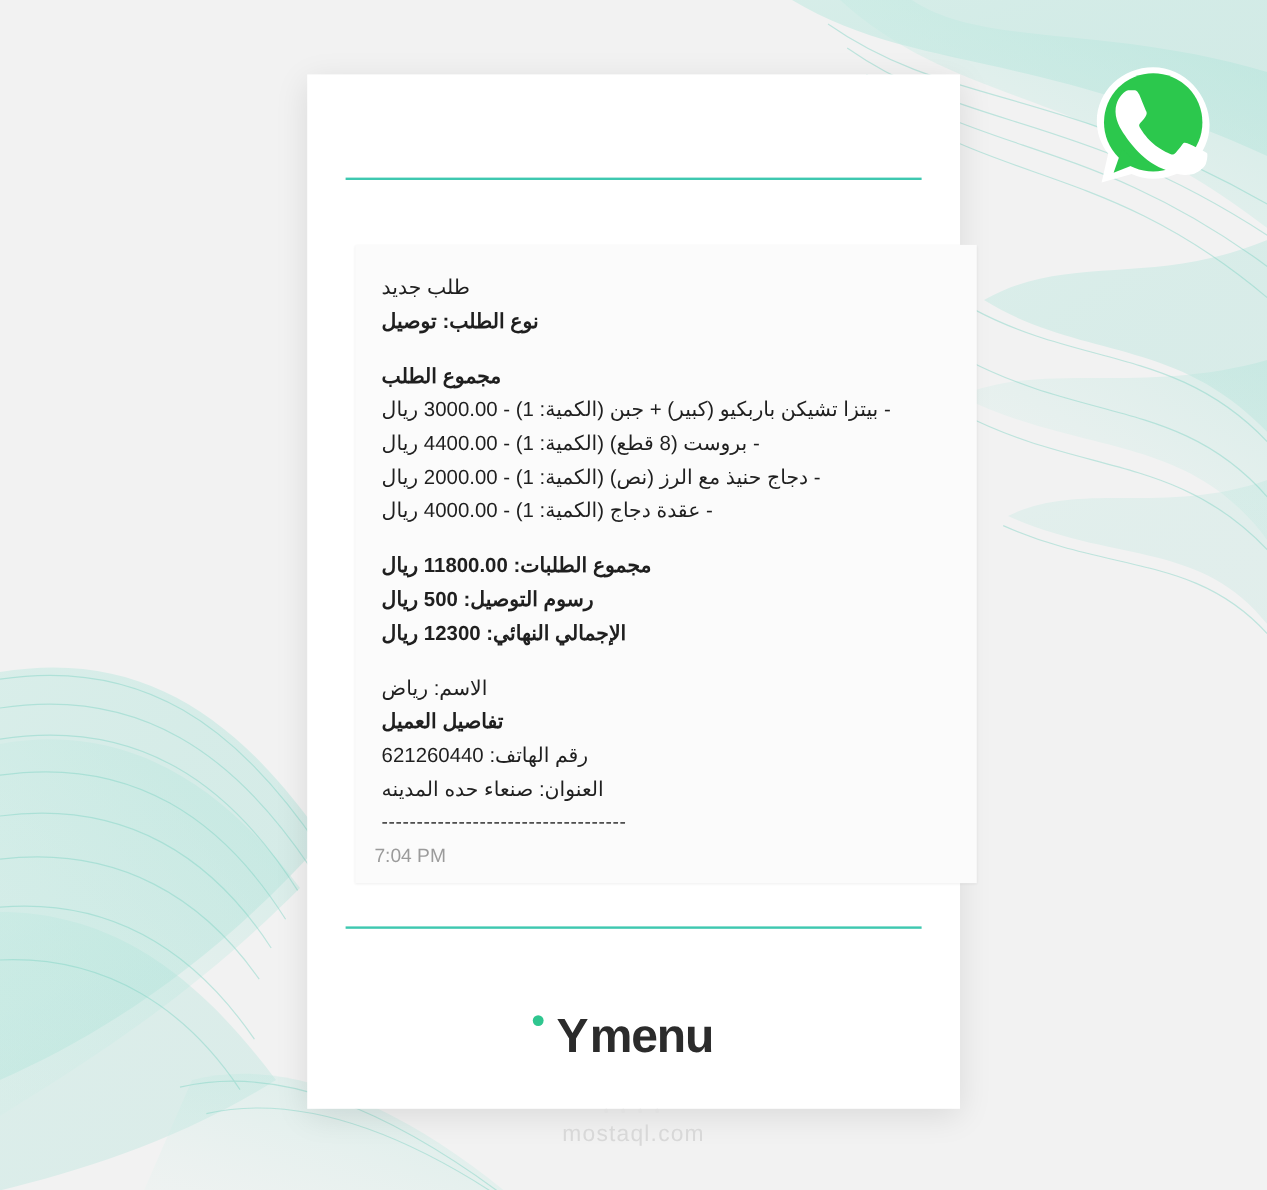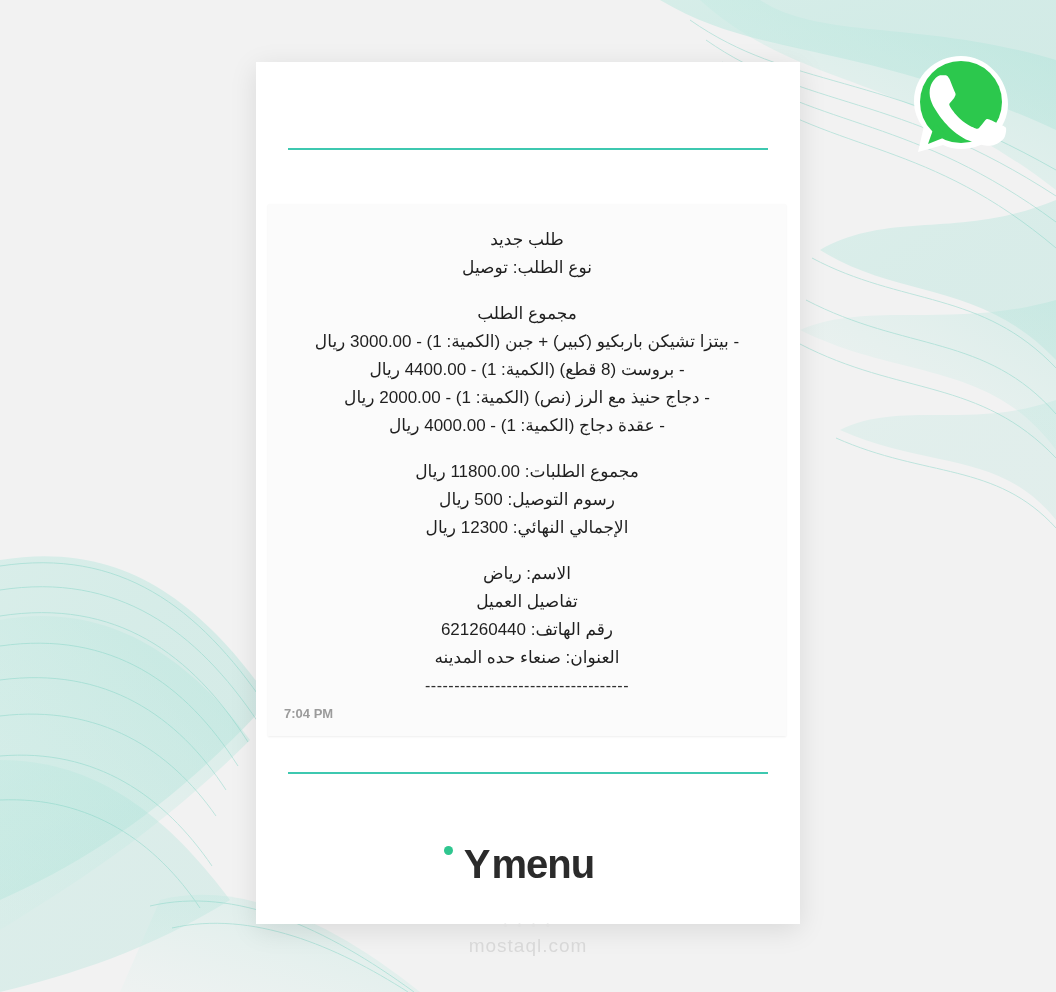--- a/index.html
+++ b/index.html
@@ -49,52 +49,51 @@
     left: 32px;
     top: 710px;
     width: 480px;
     height: 2px;
     background: #3ec8b0;
   }
 
   
   .bubble {
     position: absolute;
-    left: 12px;
+    left: 40px;
     top: 142px;
     width: 518px;
     min-height: 532px;
     background: #fbfbfb;
     box-shadow: 0 1px 2px rgba(0,0,0,0.07);
     direction: rtl;
-    text-align: center;
+    text-align: left;
     padding: 22px 22px 34px 22px;
     box-sizing: border-box;
     color: #1f1f1f;
     font-size: 17px;
     line-height: 28px;
   }
 
   .bubble .line { white-space: pre-wrap; }
-  .bubble .bold { font-weight: normal; }
+  .bubble .bold { font-weight: bold; }
   .bubble .gap { height: 18px; }
   .bubble .dashes {
     letter-spacing: 0.5px;
     font-size: 16px;
     color: #2f2f2f;
   }
 
   .timestamp {
     position: absolute;
     left: 16px;
     bottom: 8px;
-    font-size: 13px;
+    font-size: 16px;
     color: #9b9b9b;
     direction: ltr;
-    font-weight: bold;
   }
 
   
   .logo {
     position: absolute;
     left: 0;
     top: 780px;
     width: 544px;
     text-align: center;
   }

